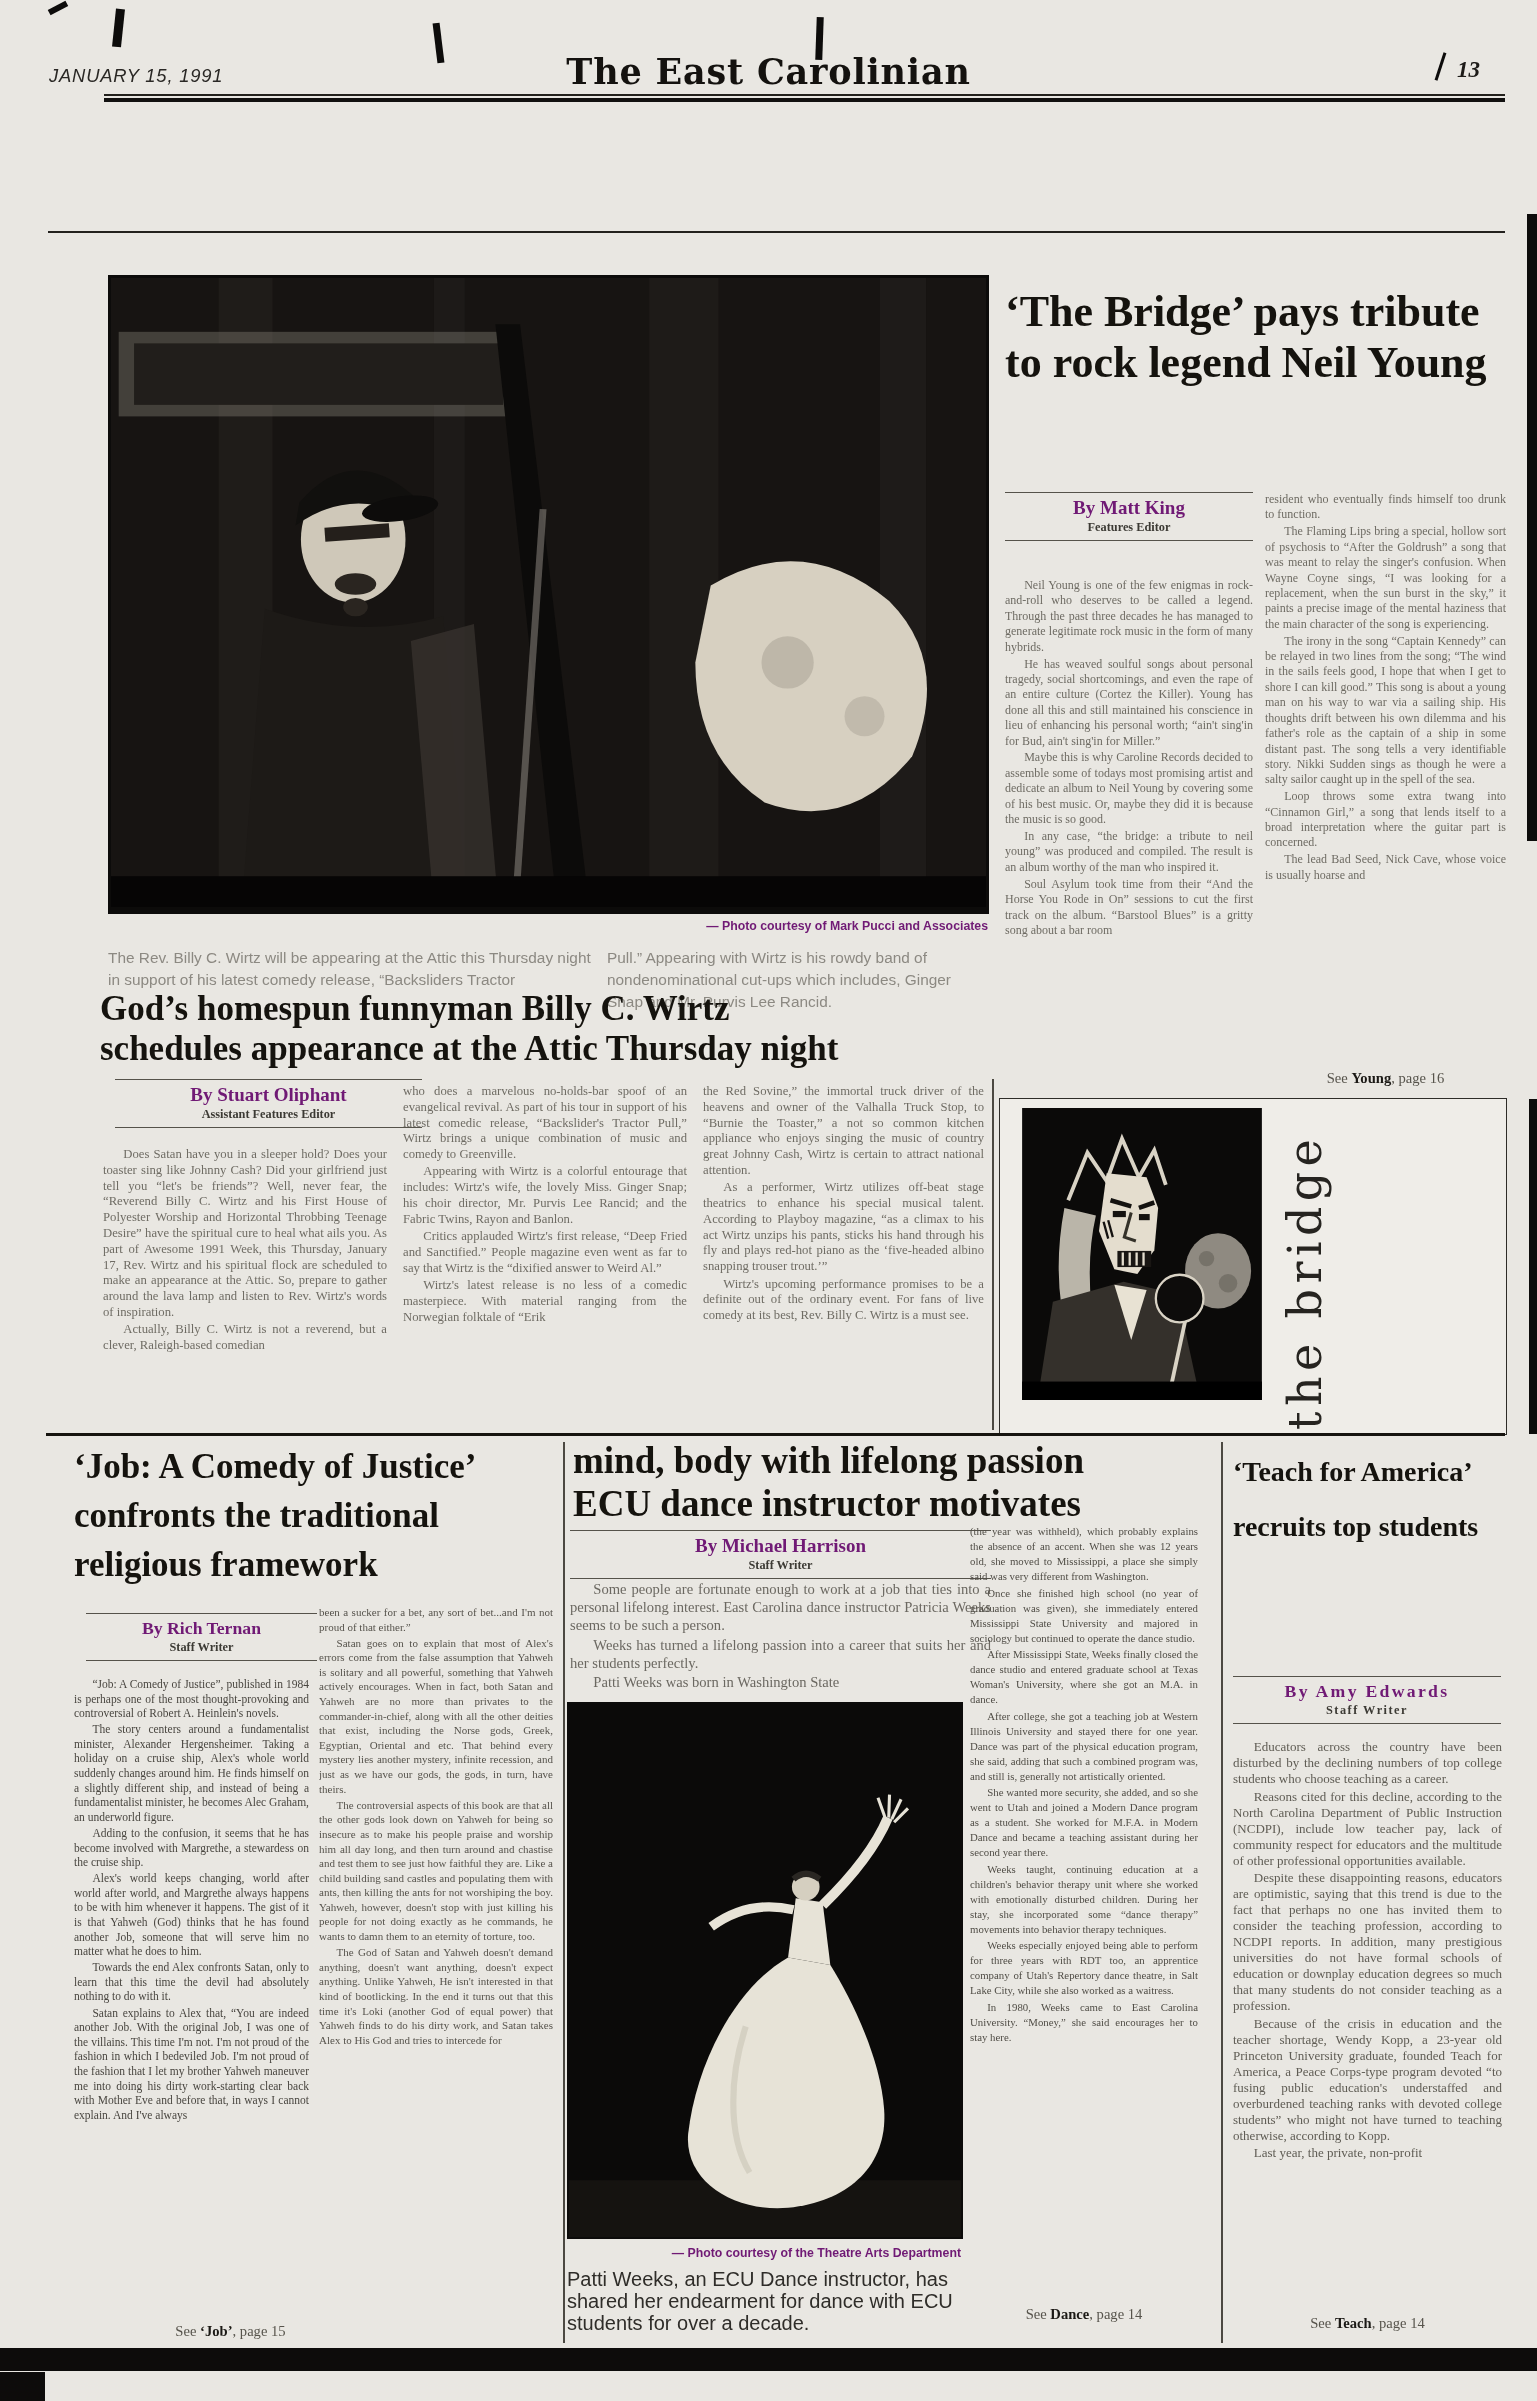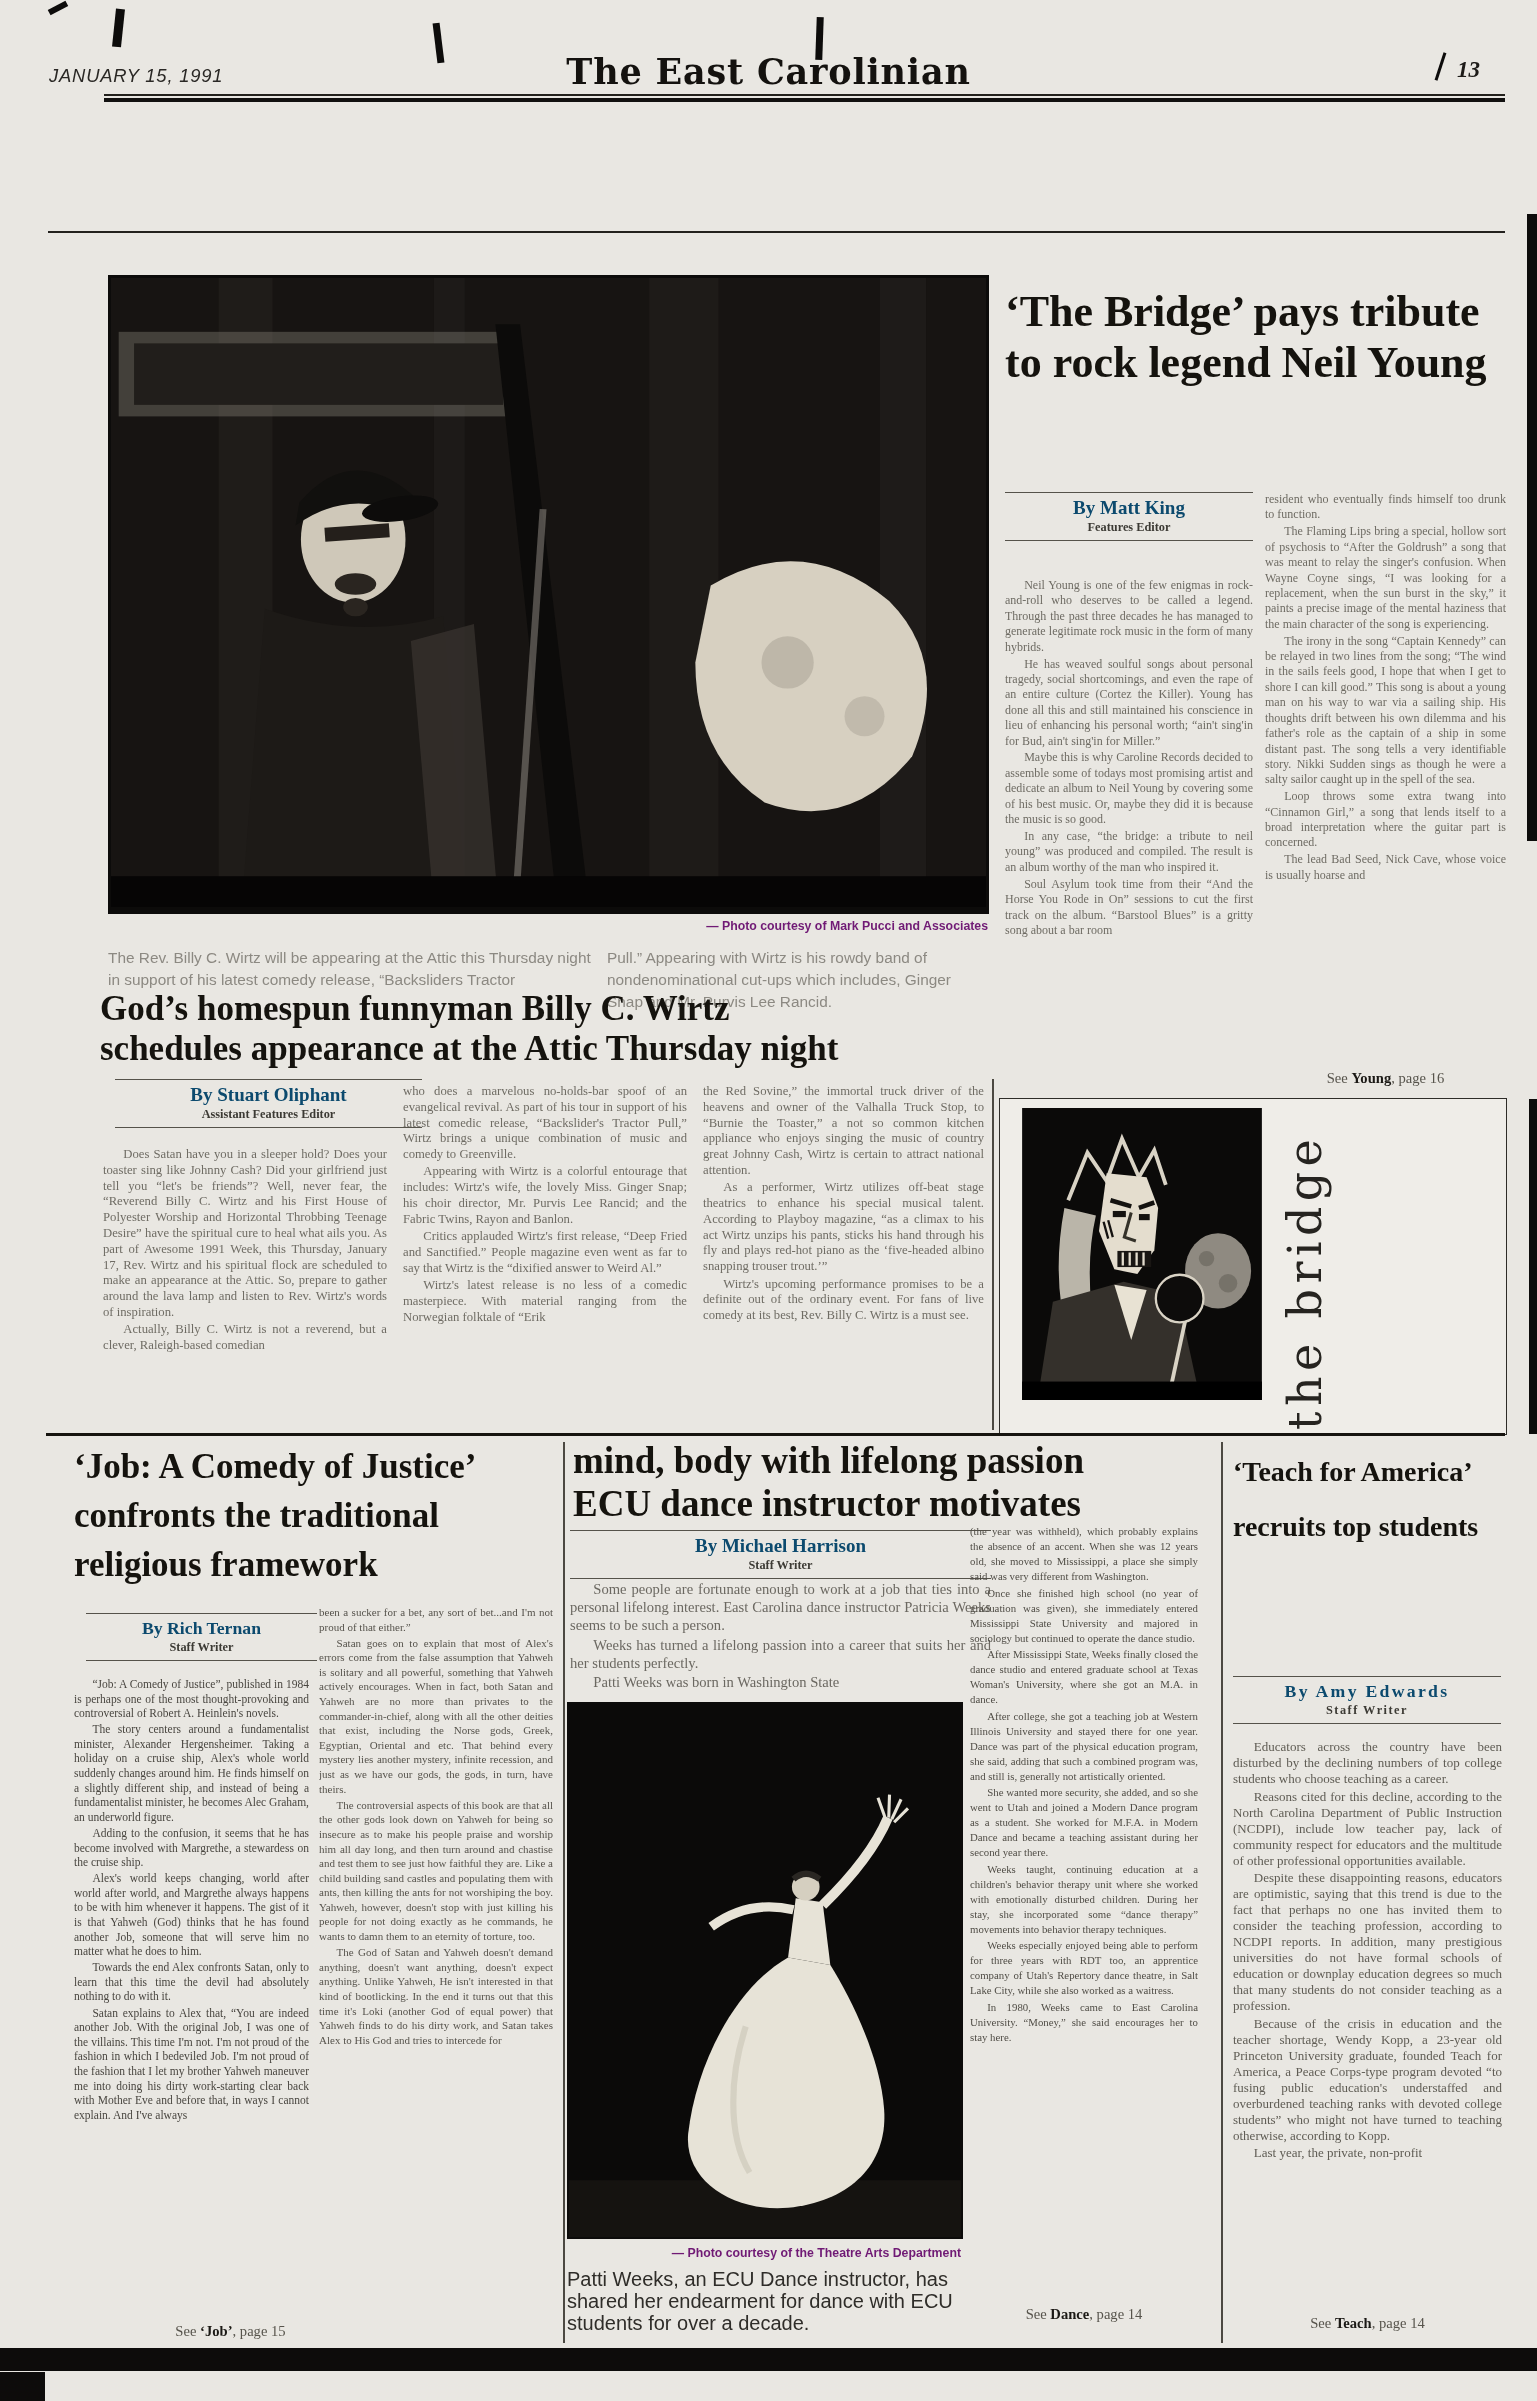--- a/index.html
+++ b/index.html
@@ -28,21 +28,21 @@
   .photo svg{display:block;}
   .credit{position:absolute;font-family:"Liberation Sans",sans-serif;font-weight:bold;
           font-size:12.3px;color:#701a75;text-align:right;}
   .caption{position:absolute;font-family:"Liberation Sans",sans-serif;font-size:15.4px;
            line-height:22px;color:#8c8982;}
   .caption.dark{color:#2f2d29;font-size:20px;}
   
   .headline{position:absolute;font-weight:bold;color:#15130e;}
   .byline{position:absolute;text-align:center;border-top:1.5px solid #55524a;border-bottom:1.5px solid #55524a;
           padding:3.8px 0 5.4px;}
-  .byline .name{font-weight:bold;font-size:19px;color:#0c4a6e;display:block;}
+  .byline .name{font-weight:bold;font-size:19px;color:#701a75;display:block;}
   .byline .role{font-weight:bold;font-size:12.3px;color:#3c3a34;display:block;margin-top:1px;}
   
   .colflow{position:absolute;overflow:hidden;text-align:justify;}
   .colflow p{margin:0 0 1.5px 0;text-indent:1.6em;}
   .colflow.continued p:first-child{text-indent:0;}
   .young-col{font-size:12px;line-height:15.4px;color:#6e6b63;}
   .wirtz-col{font-size:12.7px;line-height:15.8px;color:#6f6c64;}
   .job-col1{font-size:11.5px;line-height:14.6px;color:#494640;}
   .job-col2{font-size:11px;line-height:14.6px;color:#56534c;}
   .dance-intro{font-size:14.6px;line-height:18px;color:#6b6861;}

